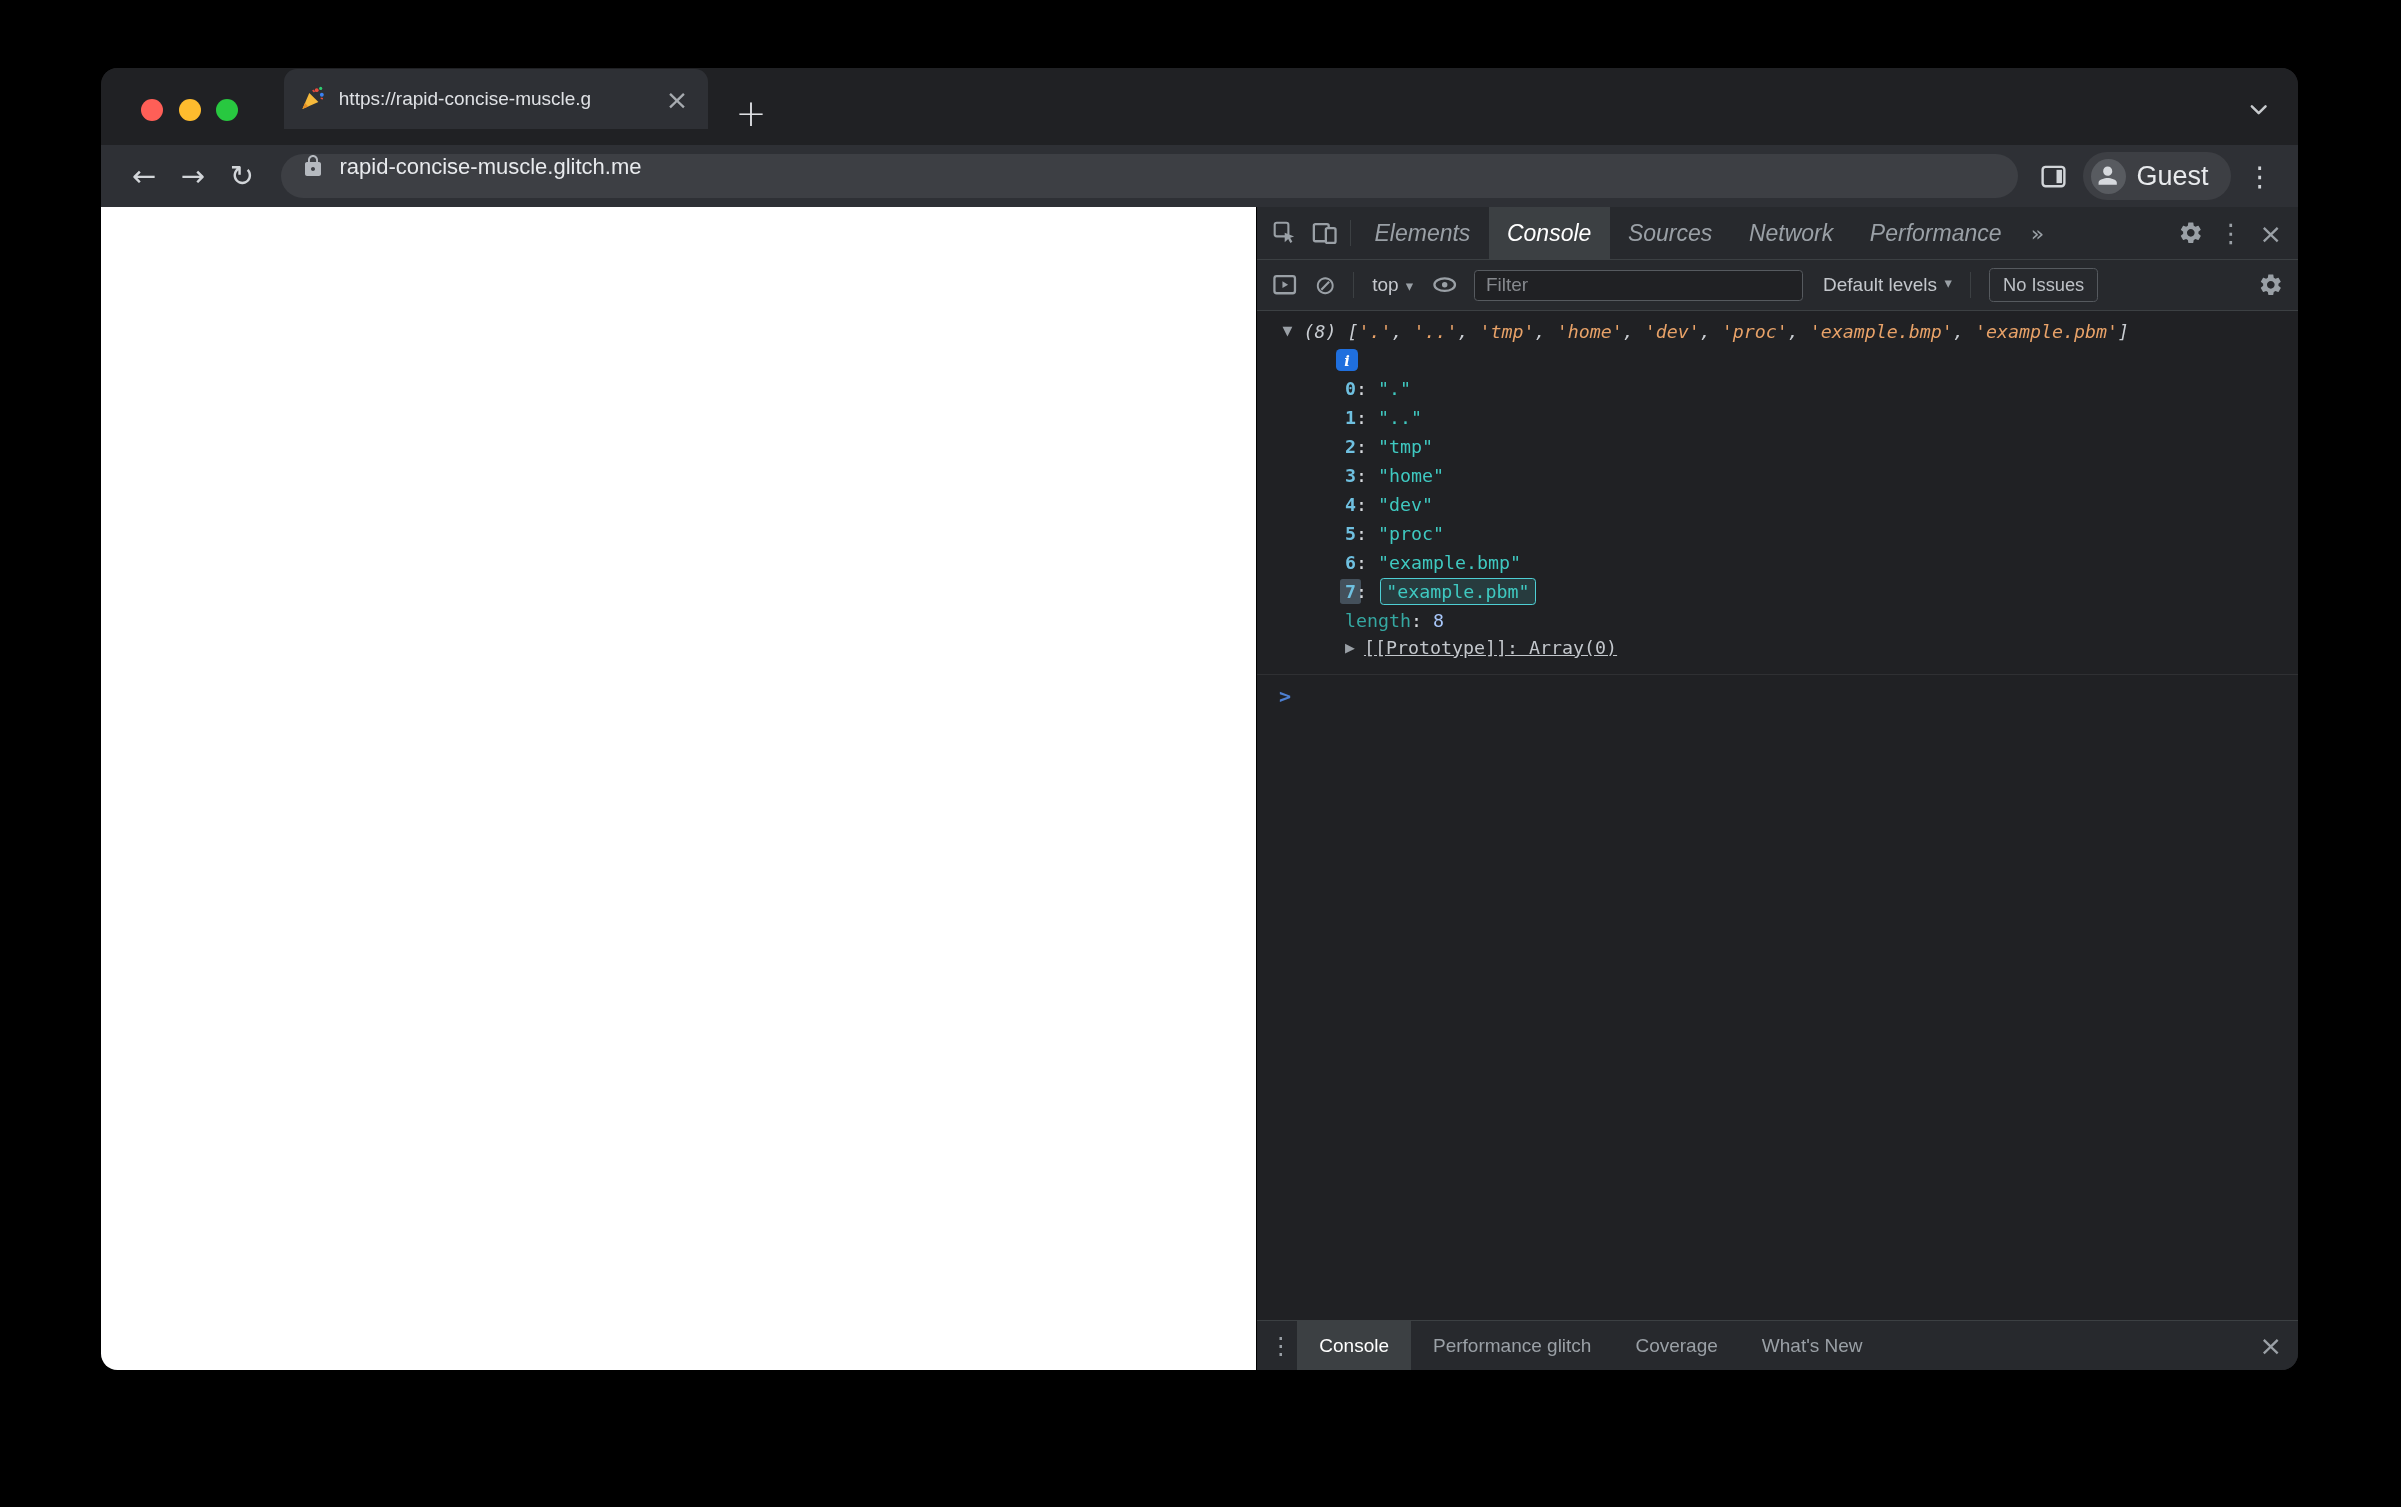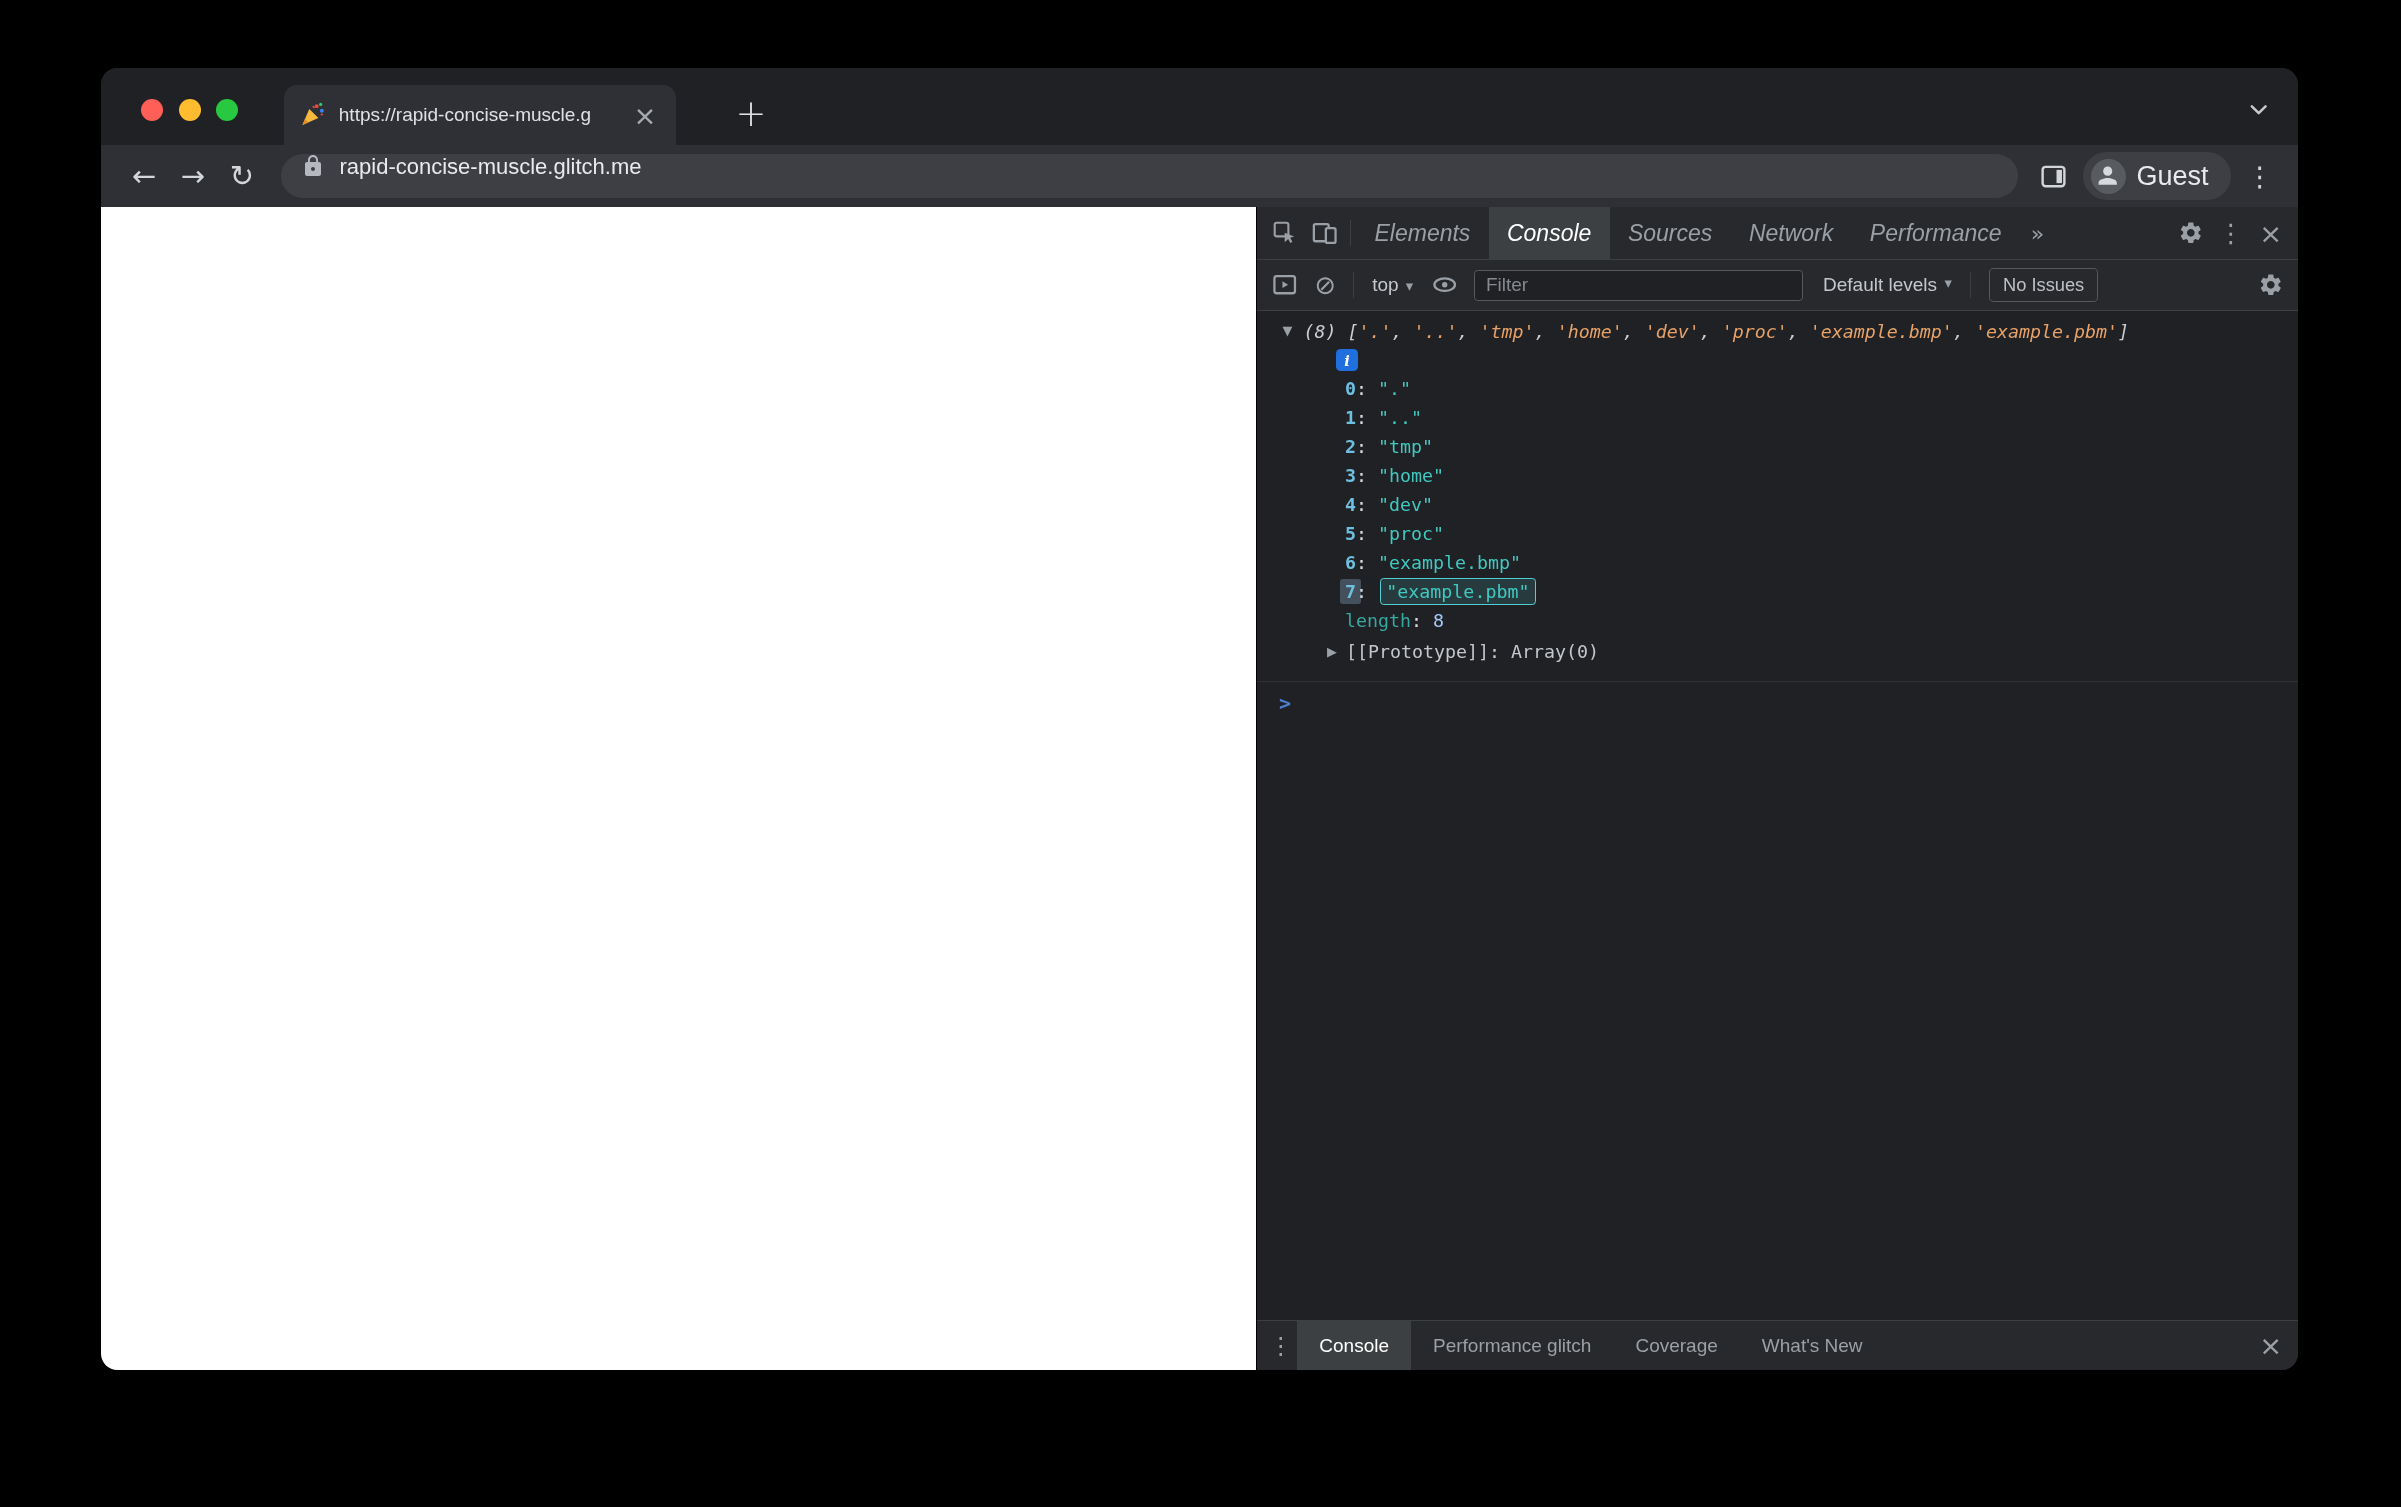--- a/index.html
+++ b/index.html
@@ -7,21 +7,21 @@
           font-family:"Liberation Sans","DejaVu Sans",sans-serif;}
   .window{position:absolute;left:101px;top:68px;width:2197px;height:1302px;background:#202124;
           border-radius:16.5px;overflow:hidden;display:flex;flex-direction:column;
           box-shadow:0 32px 82px rgba(0,0,0,0.7);}
 
   
   .tabstrip{height:77px;background:#202124;position:relative;flex-shrink:0;}
   .traffic-lights{position:absolute;left:40px;top:31px;display:flex;gap:15.5px;}
   .light{width:22px;height:22px;border-radius:50%;}
   .light.red{background:#FF5F57;}.light.yellow{background:#FEBC2E;}.light.green{background:#28C840;}
-  .tab{position:absolute;left:183px;bottom:0;width:392px;height:60px;background:#2e3035;
+  .tab{position:absolute;left:183px;bottom:16px;width:424px;height:60px;background:#2e3035;
        border-radius:12.8px 12.8px 0 0;display:flex;align-items:center;padding:0 14.6px;box-sizing:border-box;gap:12.8px;}
   .tab-favicon{width:27.4px;height:27.4px;flex-shrink:0;}
   .tab-title{font-size:19px;color:#dfe1e5;white-space:nowrap;overflow:hidden;flex:1;}
   .tab-close{width:33px;height:33px;border-radius:50%;display:flex;align-items:center;justify-content:center;
              color:#a7abb0;font-size:27.4px;flex-shrink:0;font-family:"DejaVu Sans",sans-serif;cursor:default;}
   .new-tab-btn{position:absolute;left:628px;bottom:9.1px;width:44px;height:44px;display:flex;align-items:center;
              justify-content:center;color:#dfe1e5;font-size:37px;font-weight:300;border-radius:50%;
              font-family:"DejaVu Sans",sans-serif;}
   .tabstrip-chevron{position:absolute;right:23px;top:25.6px;width:33px;height:33px;color:#c7cacd;
              display:flex;align-items:center;justify-content:center;}
@@ -92,21 +92,21 @@
        font-weight:bold;display:flex;align-items:center;justify-content:center;font-family:"DejaVu Serif",serif;}
   .array-row,.length-row{padding-left:88px;line-height:29px;}
   .arr-key{color:#6fc0e0;font-weight:bold;}
   .arr-sep{color:#d7dade;}
   .arr-val{color:#3fc9c1;}
   .array-row.selected .arr-key{background:#44505b;padding:1.8px 4.6px;margin:-1.8px -4.6px;border-radius:2.7px;}
   .sel-box{border:1.8px solid #4ecfd4;background:rgba(78,207,212,0.15);border-radius:3.7px;padding:1.8px 5.5px;
        margin:-1.8px 0 -1.8px 1.8px;}
   .len-key{color:#35a8a2;}
   .len-val{color:#a8c7fa;}
-  .proto-row{padding-left:70px;line-height:33px;color:#c3c7cc;}
+  .proto-row{padding-left:88px;line-height:26px;color:#c3c7cc;text-decoration:underline;}
   .proto-tri{display:inline-block;color:#9aa0a6;font-size:12.8px;margin-right:9.1px;vertical-align:1.8px;
        font-family:"DejaVu Sans",sans-serif;}
   .prompt-row{margin-top:12.8px;border-top:0.9px solid rgba(255,255,255,0.07);padding:9.1px 0 0 22px;}
   .prompt-chevron{color:#4d7fd0;font-size:20px;font-weight:bold;}
 
   
   .drawer{height:49px;border-top:0.9px solid #3c4043;background:#27292d;display:flex;align-items:center;
        padding:0 7.3px;flex-shrink:0;}
   .drawer-menu{width:33px;height:33px;display:flex;align-items:center;justify-content:center;color:#9aa0a6;
        font-size:24px;font-family:"DejaVu Sans",sans-serif;}

